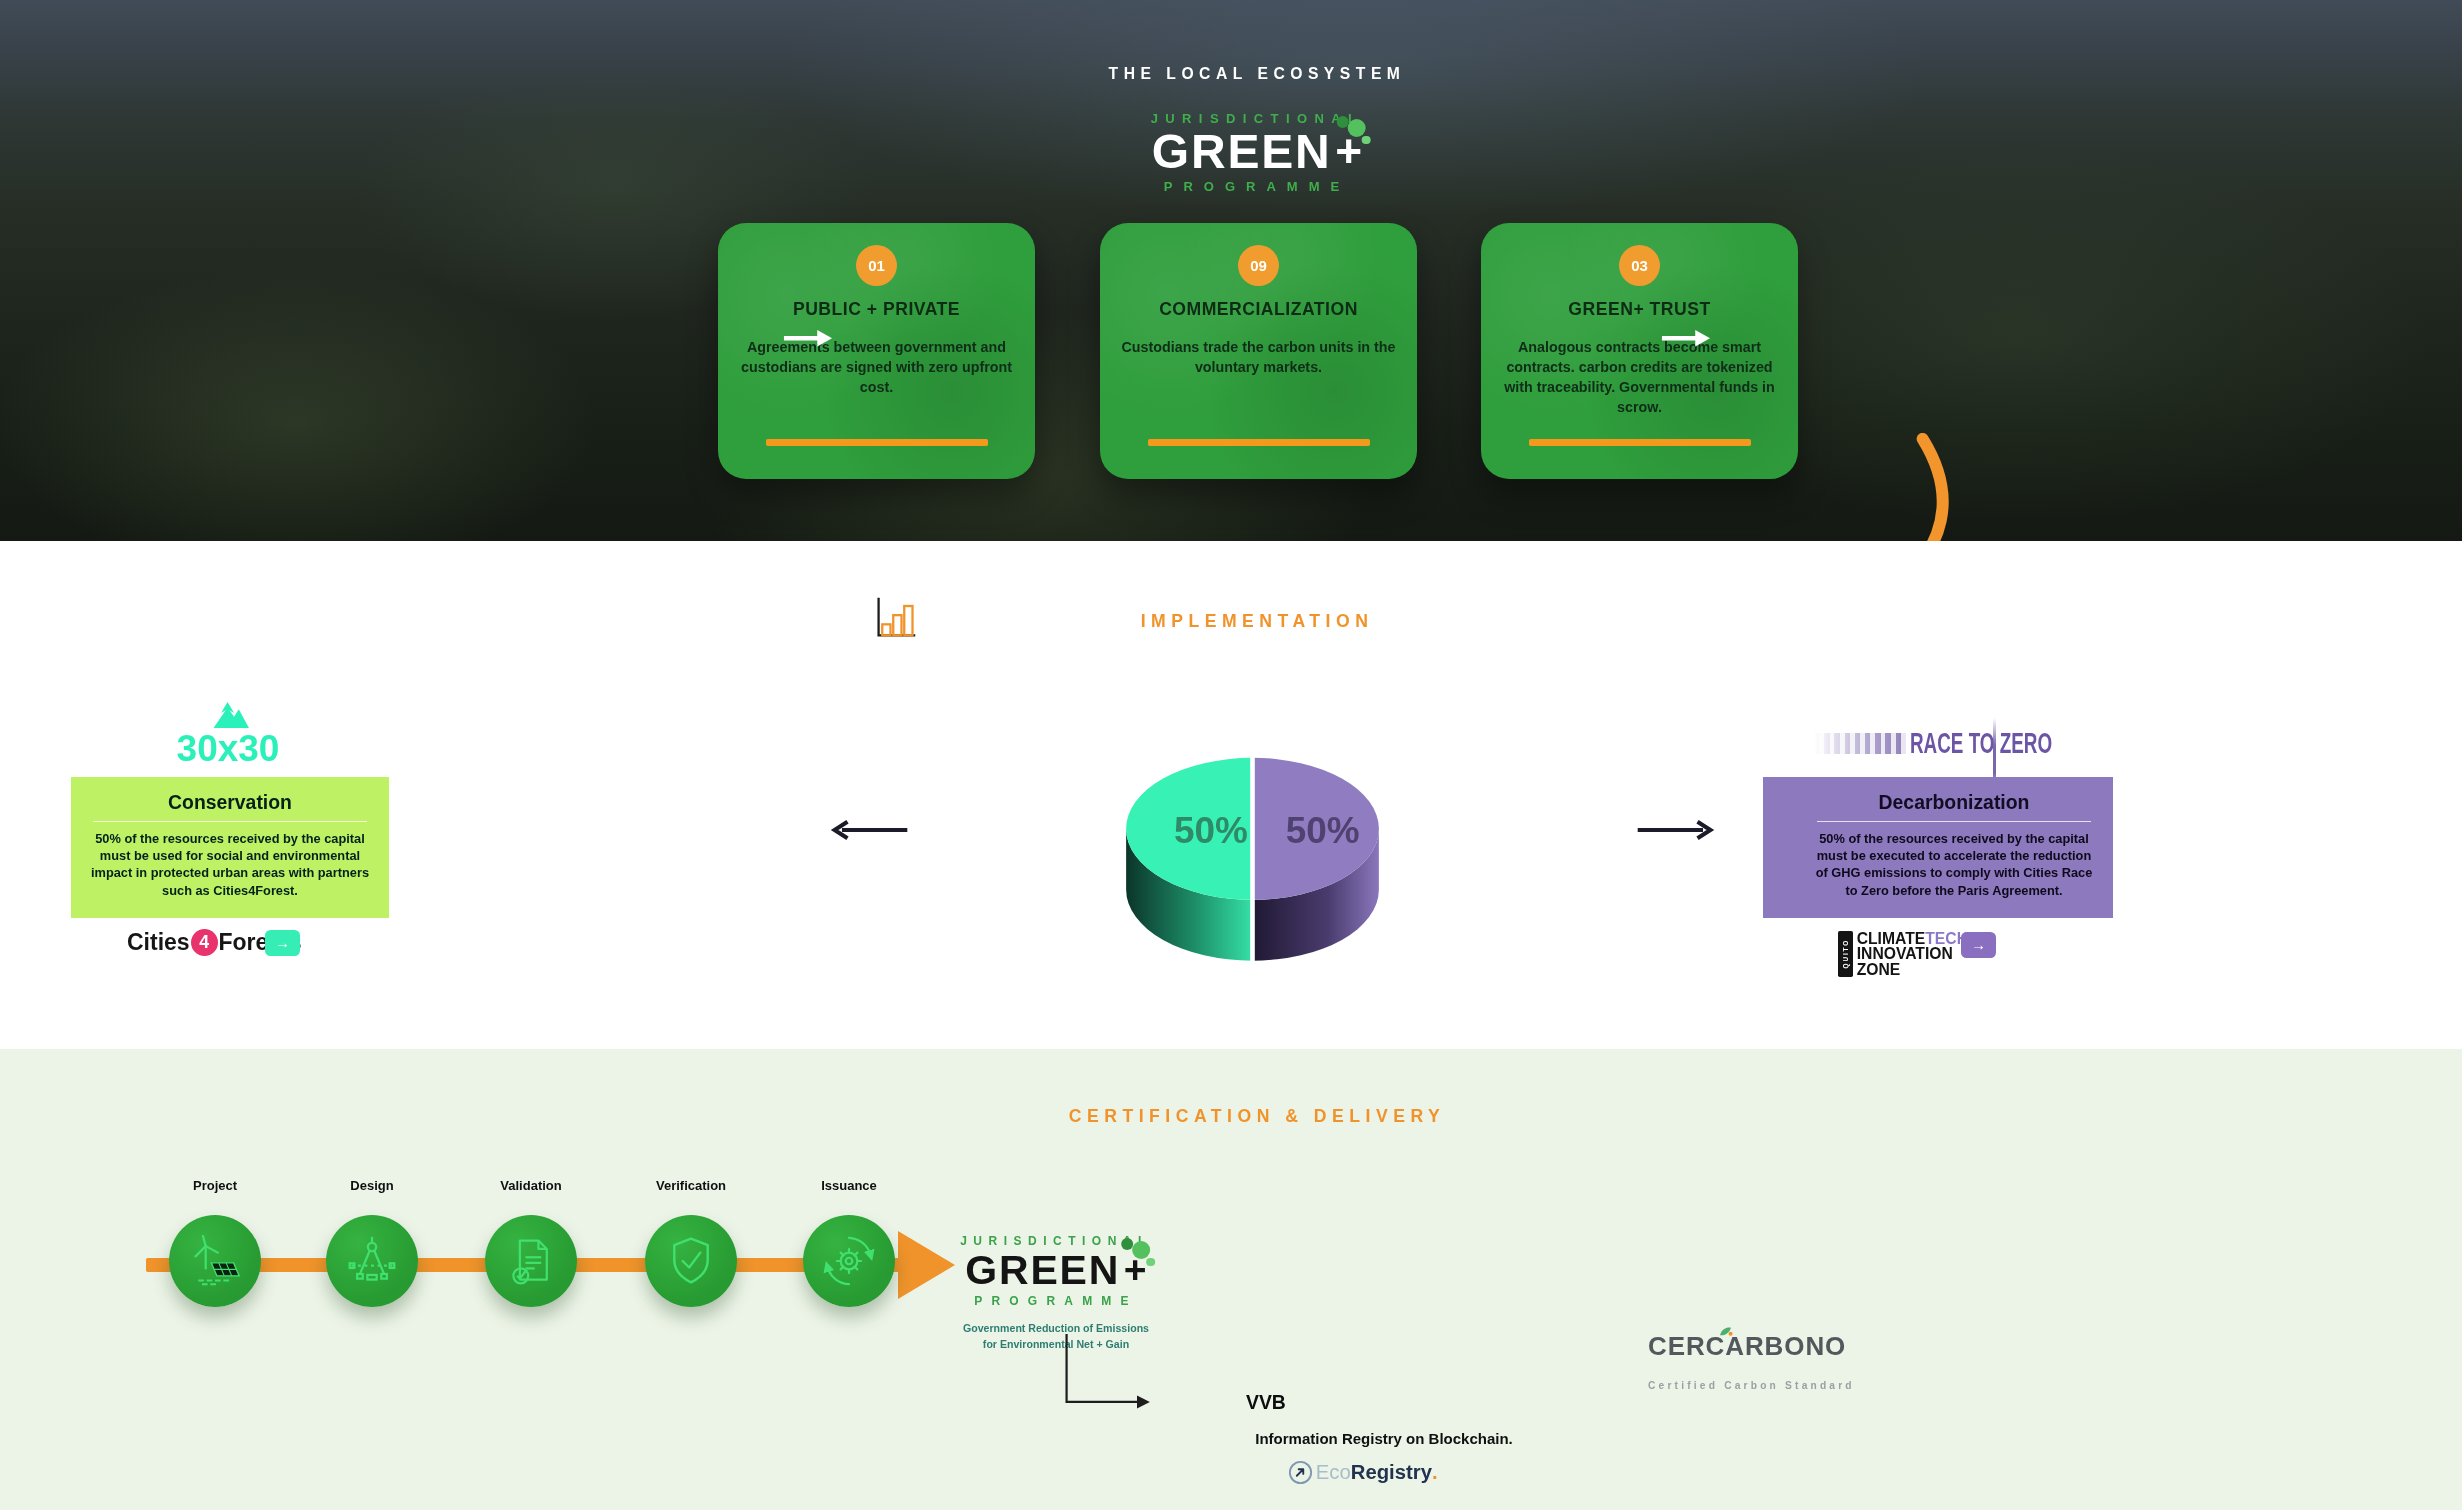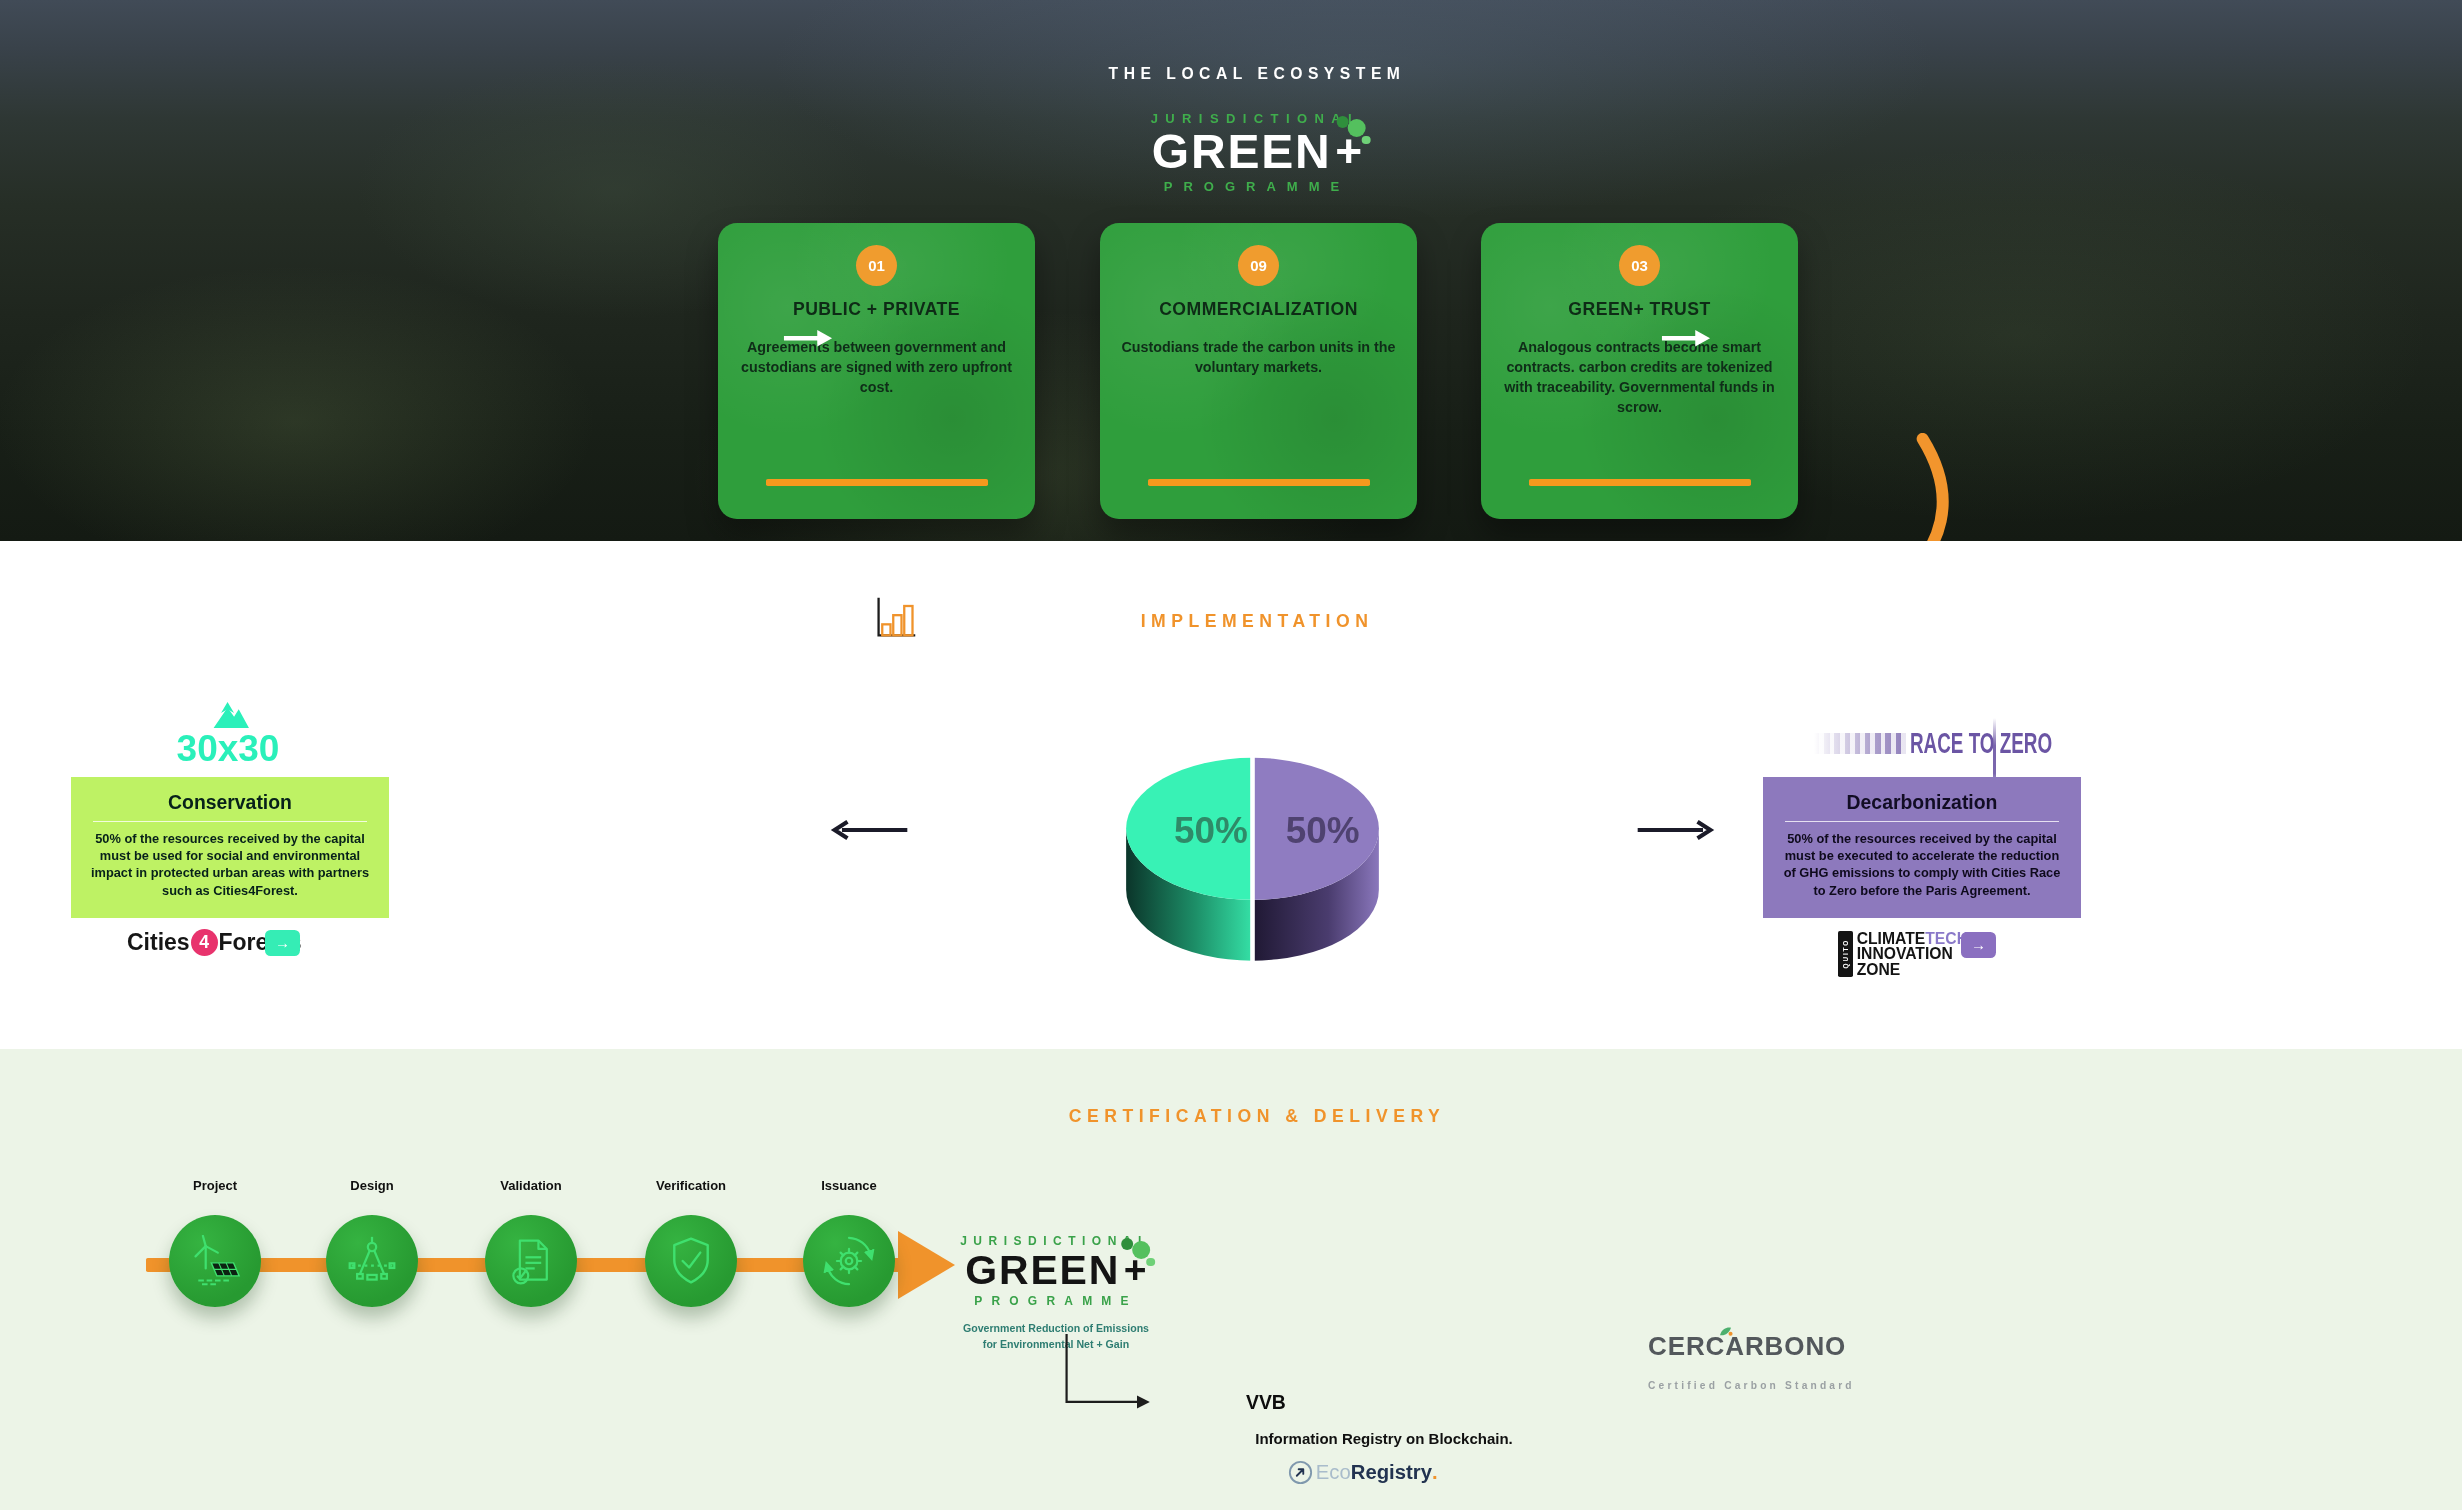--- a/index.html
+++ b/index.html
@@ -30,21 +30,21 @@
   .plus-wrap{position:relative;display:inline-block;margin-left:3.7px;}
   .plus-glyph{font-size:46px;font-weight:800;line-height:1;position:relative;z-index:2;}
   .logo-hero .plus-glyph{color:#ffffff;}
   .plus-wrap i{position:absolute;border-radius:50%;background:#49b554;z-index:1;}
   .plus-wrap i.d1{width:18.5px;height:18.5px;right:-3.7px;top:-9.2px;background:#54c05e;}
   .plus-wrap i.d2{width:12px;height:12px;right:13px;top:-12px;background:#2f8f3c;}
   .plus-wrap i.d3{width:8.3px;height:8.3px;right:-8.3px;top:8.3px;background:#6fd178;}
   .logo-bottom{color:#3fae4c;font-size:13px;font-weight:700;letter-spacing:11px;margin-top:3.7px;white-space:nowrap;}
   .logo-sub{color:#2e7d72;font-size:10.6px;font-weight:700;line-height:1.45;text-align:center;margin-top:13px;}
 
-  .hcard{position:absolute;top:223px;width:317px;height:296px;border-radius:19px;text-align:center;
+  .hcard{position:absolute;top:223px;width:317px;height:256px;border-radius:28px;text-align:center;
     background-image:
       radial-gradient(circle at 22% 28%, rgba(255,255,255,.07), transparent 40%),
       radial-gradient(circle at 74% 66%, rgba(0,0,0,.10), transparent 45%),
       radial-gradient(circle at 58% 14%, rgba(255,255,255,.06), transparent 35%);
     background-color:#2f9e3c;
     box-shadow:0 16.6px 31px rgba(0,0,0,.35);}
   .hcard .badge{width:41px;height:41px;border-radius:50%;background:#f09c2e;color:#fff;
     font-weight:800;font-size:15px;line-height:41px;margin:22px auto 0;}
   .hcard h3{margin:13px 0 0;font-size:17.6px;font-weight:700;color:#0e2b16;letter-spacing:0.5px;}
   .hcard p{margin:16.6px auto 0;width:279px;font-size:14.3px;line-height:1.42;color:#0f2d18;font-weight:600;}
@@ -60,21 +60,21 @@
   .bar-icon{position:absolute;left:874px;top:54px;}
   .logo3030{position:absolute;left:228px;top:159px;transform:translateX(-50%);
     display:flex;flex-direction:column;align-items:center;color:#2af0ba;}
   .logo3030 .t{font-size:37px;font-weight:800;letter-spacing:0;line-height:1;margin-top:1.8px;}
   .side-card{position:absolute;top:236px;width:318px;height:141px;text-align:center;}
   .side-card h3{margin:14px 0 0;font-size:19.4px;font-weight:800;}
   .side-card .divider{width:86%;height:0.9px;background:rgba(255,255,255,.78);margin:6.5px auto 8.3px;}
   .side-card p{margin:0 auto;width:288px;font-size:12.8px;font-weight:600;line-height:1.36;}
   .card-mint{left:71px;background:#bef264;color:#07211a;}
   .card-mint h3,.card-mint p{color:#07211a;}
-  .card-purple{left:1763px;background:#8d79bd;color:#0e0a1c;}
+  .card-purple{left:1763px;background:#8d79bd;color:#0e0a1c;padding-left:32px;}
   .card-purple h3{color:#120d24;}
   .card-purple p{color:#0e0a1c;}
   .c4f{position:absolute;left:127px;top:388px;display:flex;align-items:center;font-weight:800;font-size:23px;color:#161616;}
   .c4f .four{width:27px;height:27px;border-radius:50%;background:#e8336d;color:#fff;
     font-size:17.6px;line-height:27px;text-align:center;margin:0 0.9px;}
   .btn-sq{position:absolute;width:35px;height:26px;border-radius:5.5px;color:#fff;
     font-size:15px;text-align:center;line-height:26px;cursor:pointer;}
   .btn-mint{left:265px;top:389px;background:#35edb5;}
   .btn-purple{left:1961px;top:391px;background:#8a6fc0;}
   .dark-arrow{position:absolute;top:277px;}

